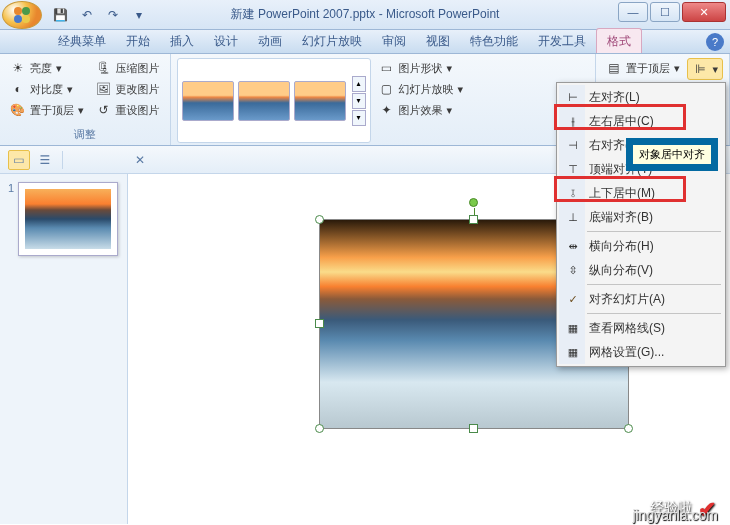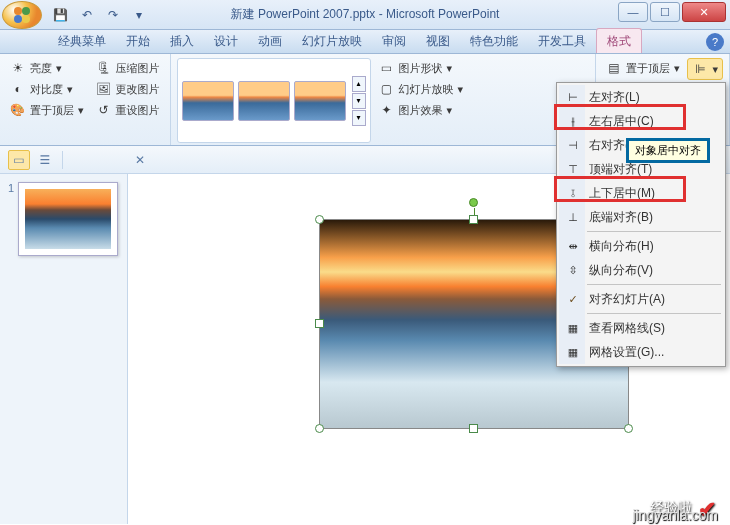--- a/index.html
+++ b/index.html
@@ -38,21 +38,21 @@
 .align-menu { position: absolute; top: 82px; left: 556px; width: 170px; background: #f4f4f4; border: 1px solid #9a9a9a; box-shadow: 2px 2px 6px rgba(0,0,0,0.3); z-index: 100; padding: 2px; }
 .menu-iconcol { position: absolute; left: 2px; top: 2px; bottom: 2px; width: 26px; background: #e8eef6; }
 .menu-item { position: relative; display: flex; align-items: center; height: 24px; font-size: 12px; color: #333; padding-left: 4px; }
 .menu-item.disabled { color: #9a9a9a; }
 .menu-item .micon { width: 20px; height: 20px; display: flex; align-items: center; justify-content: center; font-size: 11px; margin-right: 6px; z-index: 1; }
 .menu-sep { height: 1px; background: #c4c4c4; margin: 2px 2px 2px 28px; }
 .menu-check { color: #6a4a1a; }
 .hl-red { position: absolute; border: 3px solid #e03030; z-index: 200; pointer-events: none; }
 .hl1 { top: 104px; left: 554px; width: 132px; height: 26px; }
 .hl2 { top: 176px; left: 554px; width: 132px; height: 26px; }
-.tooltip { position: absolute; top: 138px; left: 626px; background: #ffffe1; border: 3px solid #0369a1; padding: 2px 6px; font-size: 11px; z-index: 300; }
+.tooltip { position: absolute; top: 138px; left: 626px; background: #ffffe1; border: 7px solid #0369a1; padding: 2px 6px; font-size: 11px; z-index: 300; }
 
 
 .viewbar { height: 28px; background: linear-gradient(#f4f8fc, #e4eef8); border-bottom: 1px solid #c4d6ea; display: flex; align-items: center; padding: 0 8px; gap: 4px; }
 .vbtn { width: 22px; height: 20px; border: 1px solid transparent; display: flex; align-items: center; justify-content: center; font-size: 12px; color: #5a7aa4; border-radius: 2px; }
 .vbtn.active { background: #fde8a8; border-color: #e8c04a; }
 .vsep { width: 1px; height: 18px; background: #c4d6ea; margin: 0 2px; }
 
 
 .workarea { display: flex; height: 350px; }
 .thumbpane { width: 128px; background: #eef4fa; border-right: 1px solid #c4d6ea; padding: 8px; }
@@ -154,20 +154,21 @@
         <div class="rbtn">
             <span class="ricon">🖼</span>
             <span>更改图片</span>
           </div>
         <div class="rbtn">
             <span class="ricon">↺</span>
             <span>重设图片</span>
           </div>
       </div>
     </div>
+    <div class="rgroup-label">调整</div>
   </div>
 
   <div class="rgroup" style="flex:1">
     <div class="rgroup-body">
       <div class="gallery">
         <div class="gthumb"></div>
         <div class="gthumb"></div>
         <div class="gthumb"></div>
         <div class="gctl">
           <div class="gctl-btn">▴</div>

